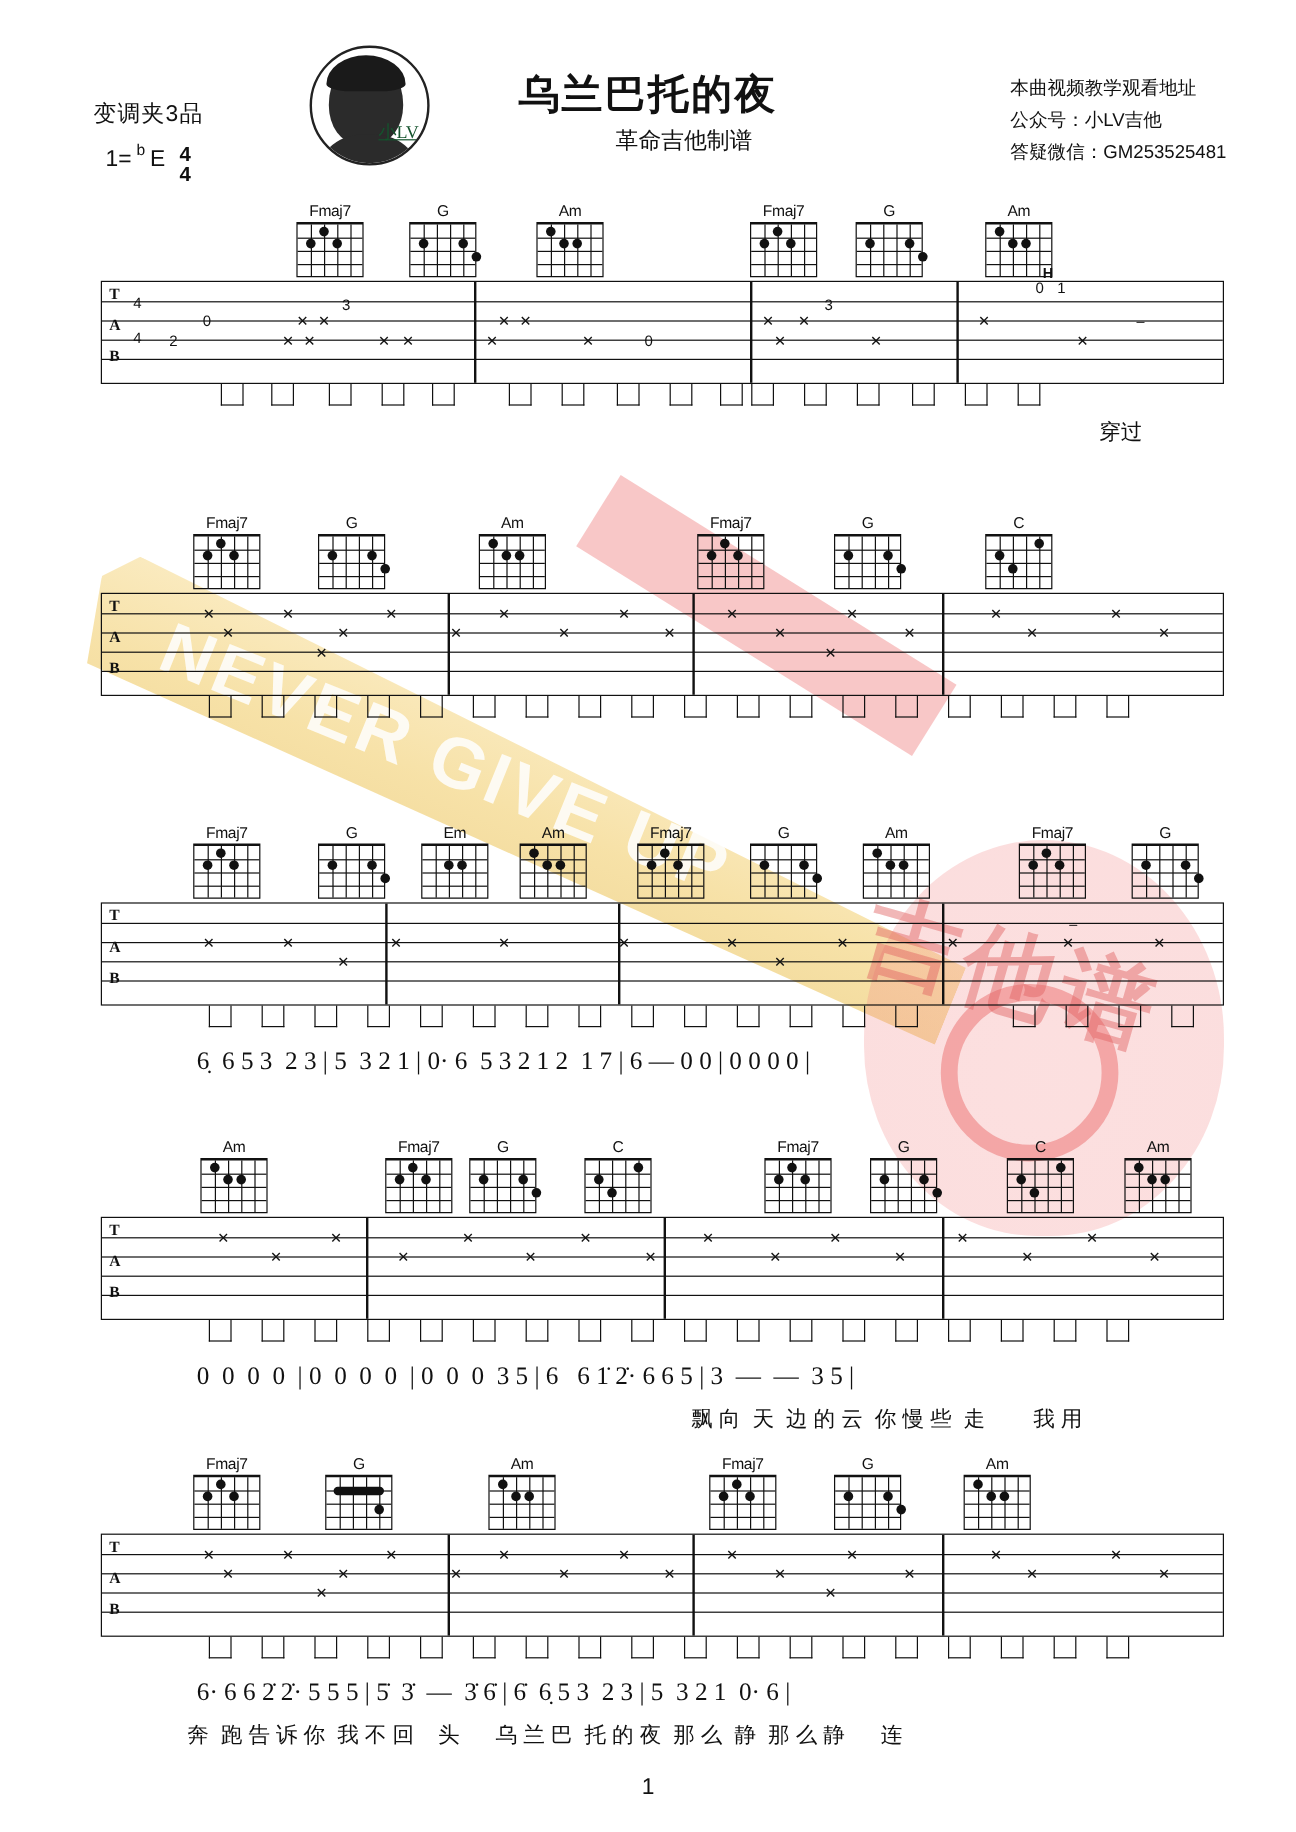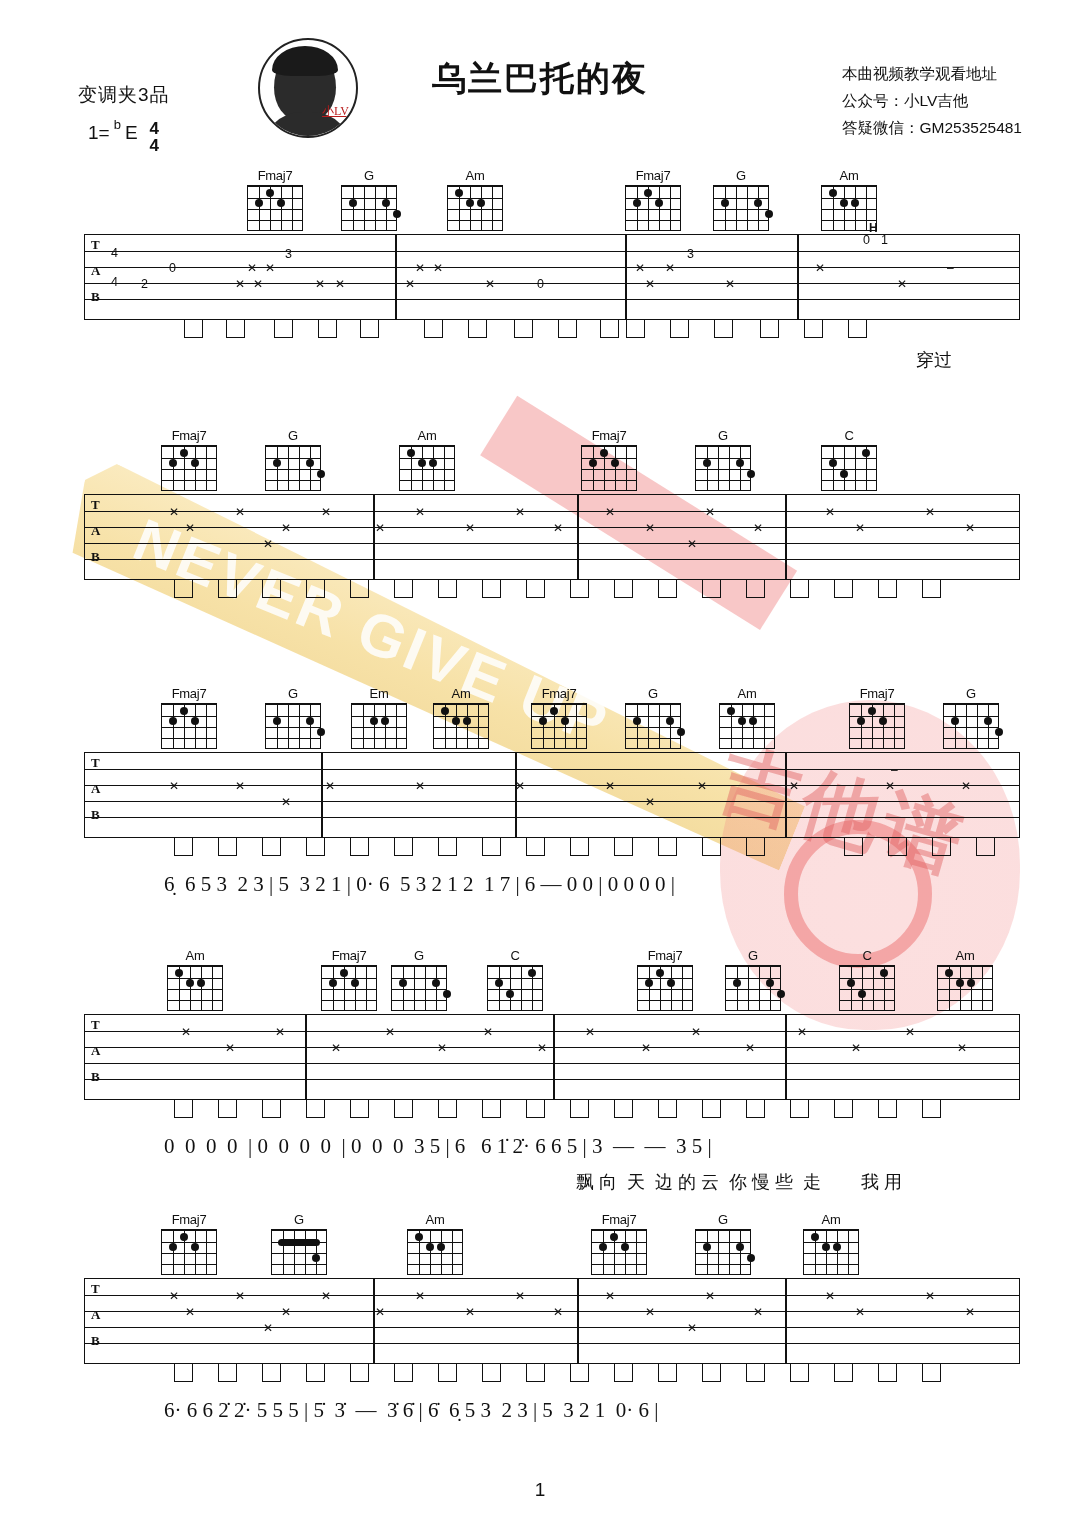--- a/index.html
+++ b/index.html
@@ -42,21 +42,21 @@
     position:absolute; left:12px; top:6px; width:66px; height:30px;
     background:#1a1a1a;
     border-radius:50% 50% 30% 30% / 80% 80% 20% 20%;
   }
   .logo .shoulder {
     position:absolute; left:2px; top:72px; width:90px; height:40px;
     background:#2b2b2b; border-radius:42px 42px 0 0;
   }
   .logo .lvtext {
     position:absolute; right:7px; bottom:16px;
-    font-size:12px; color:#b91c1c; font-family:"Liberation Serif", serif;text-decoration:underline;
+    font-size:15px; color:#14532d; font-family:"Liberation Serif", serif;text-decoration:underline;
   }
   .title {
     position:absolute; left:0; top:56px; width:1080px; text-align:center;
     font-size:34px; font-weight:bold; letter-spacing:2px;
   }
   .subtitle {
     position:absolute; left:0; top:104px; width:1080px; text-align:center;
     font-size:19px; padding-left:60px; box-sizing:border-box;
   }
   .infoblock {
@@ -178,20 +178,21 @@
   </div>
 
   <div class="logo">
     <div class="face"></div>
     <div class="hair"></div>
     <div class="shoulder"></div>
     <div class="lvtext">小LV</div>
   </div>
 
   <div class="title">乌兰巴托的夜</div>
+  <div class="subtitle">革命吉他制谱</div>
 
   <div class="infoblock">
     <div>本曲视频教学观看地址</div>
     <div>公众号：小LV吉他</div>
     <div>答疑微信：GM253525481</div>
   </div>
 
   <div class="system" style="top:168px;">
     <div class="chords">
       <div class="chordbox" style="left:244px;">
@@ -1015,16 +1016,19 @@
         <div class="strum" style="left:662px"></div>
       <div class="strum" style="left:706px"></div>
         <div class="strum" style="left:750px"></div>
       <div class="strum" style="left:794px"></div>
         <div class="strum" style="left:838px"></div>
     </div>
 
     <div class="melody" style="margin-left:84px;">
       <div class="mel" style="left:80px;">6· 6 6 2̇ 2̇· 5 5 5 | 5̇  3̇  —  3̇ 6̇ | 6̇  6̣ 5 3  2 3 | 5  3 2 1  0· 6 |</div>
     </div>
+    <div class="lyricrow">
+      <div class="lyr" style="left:156px;top:-4px;">奔  跑 告 诉 你  我 不 回    头      乌 兰 巴  托 的 夜  那 么  静  那 么 静      连</div>
+    </div>
   </div>
 
   <div class="pagenum">1</div>
 </div>
 
 </body></html>

